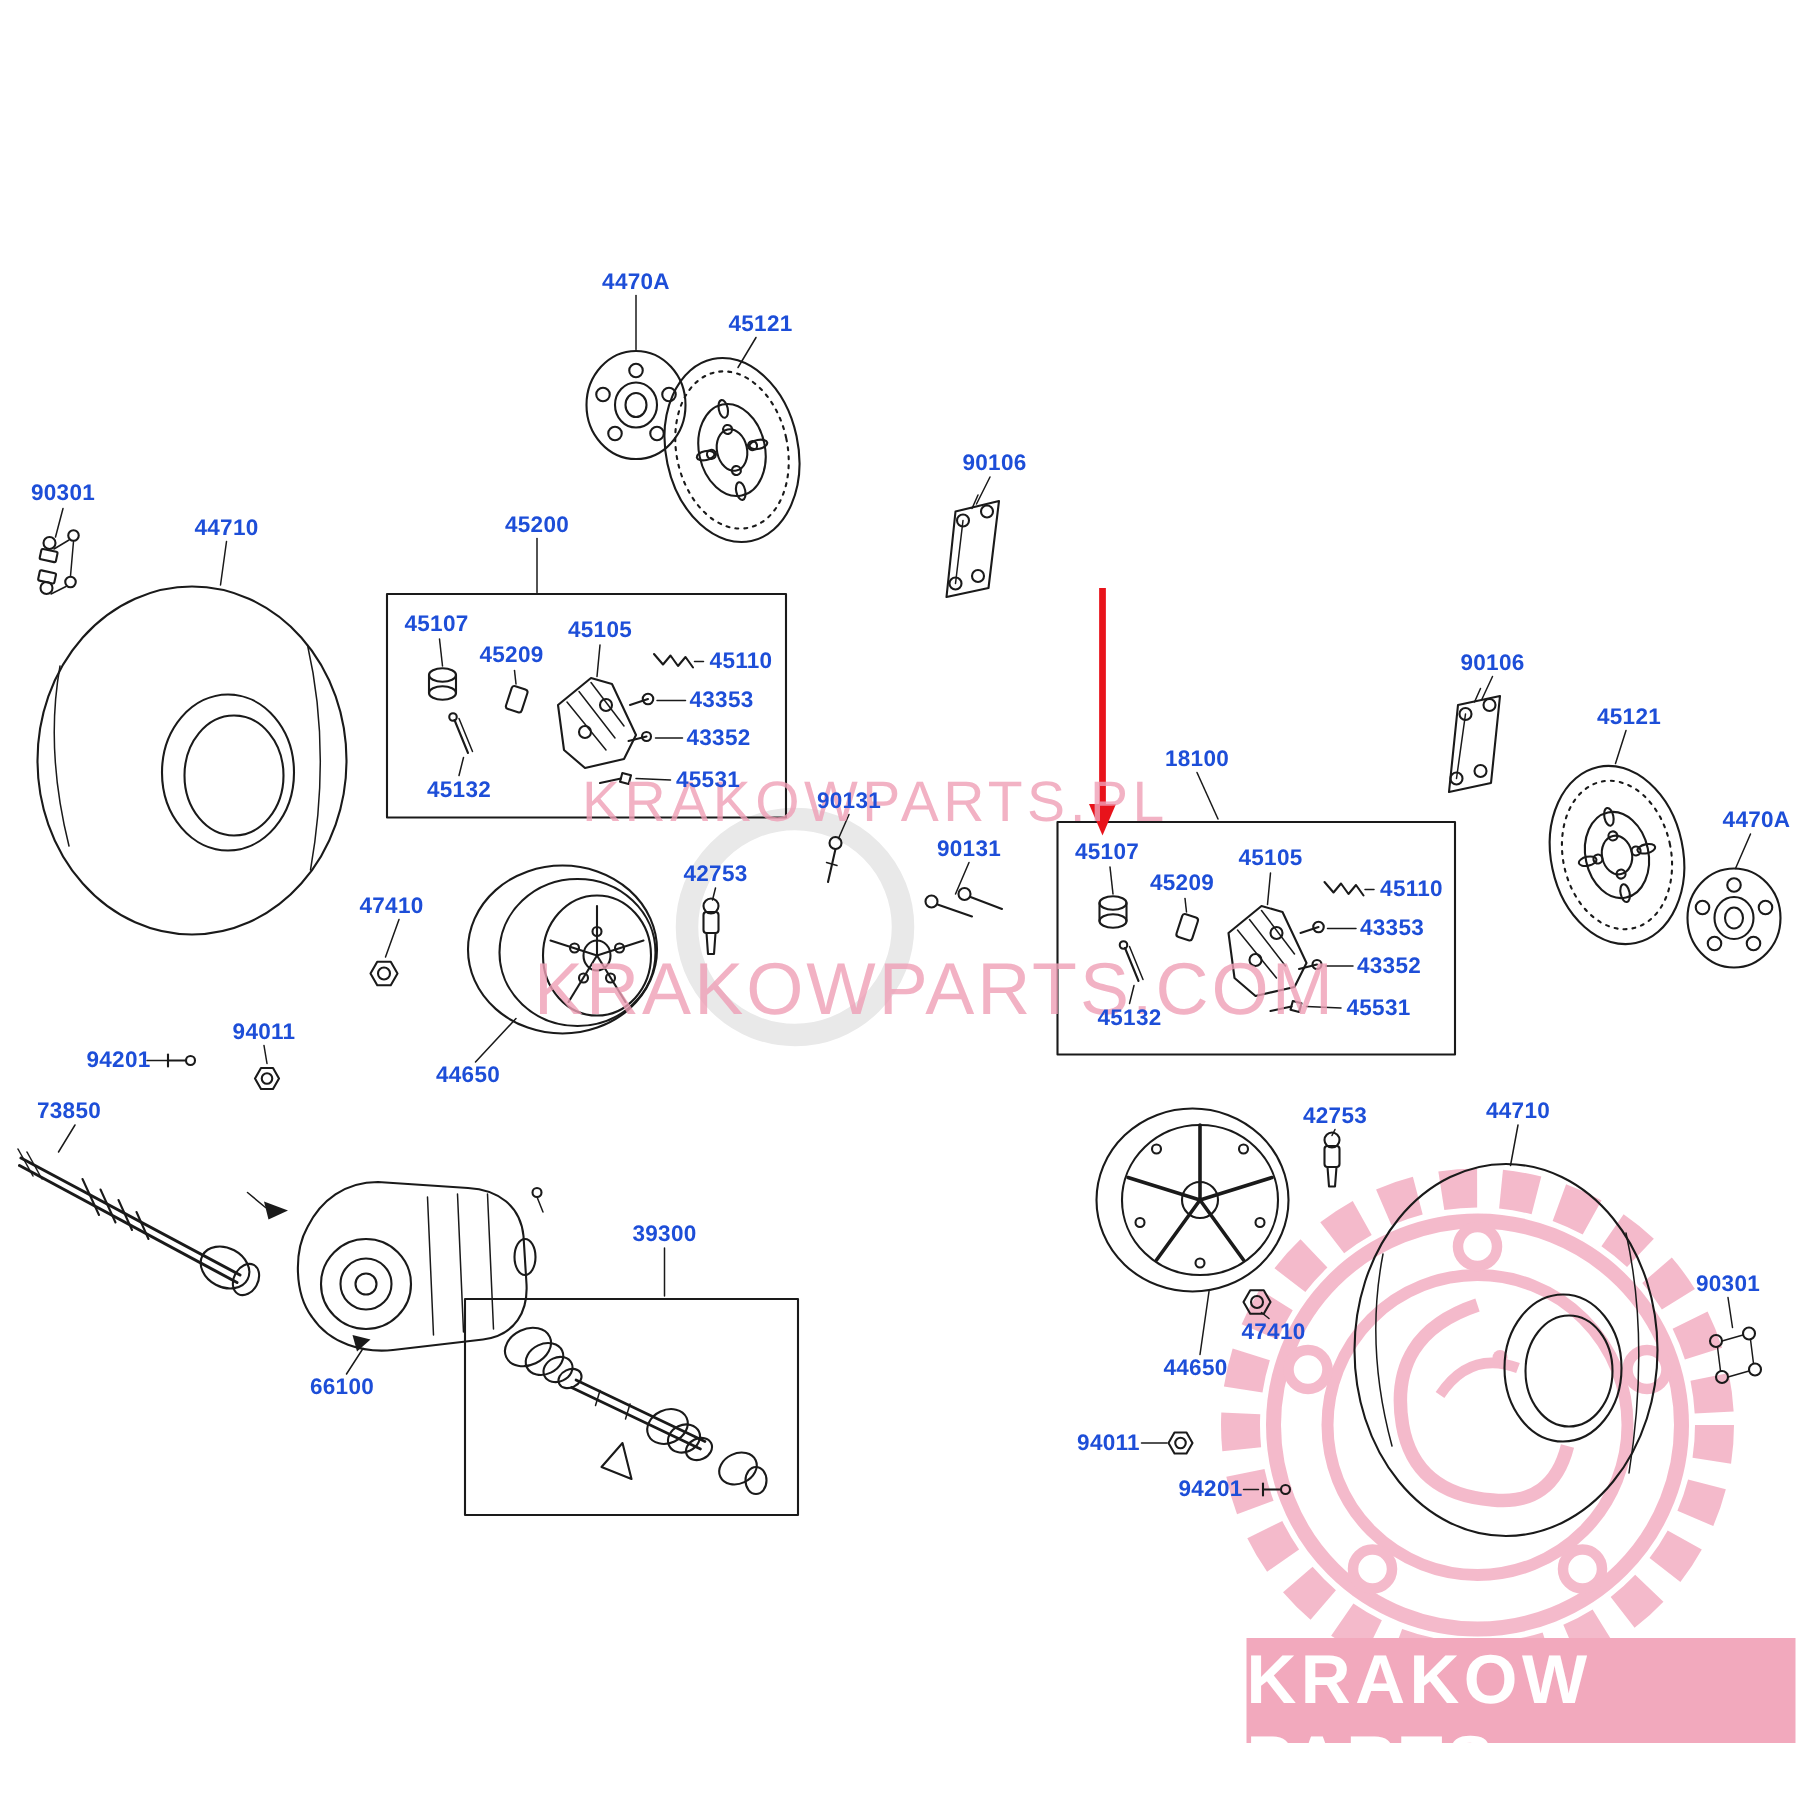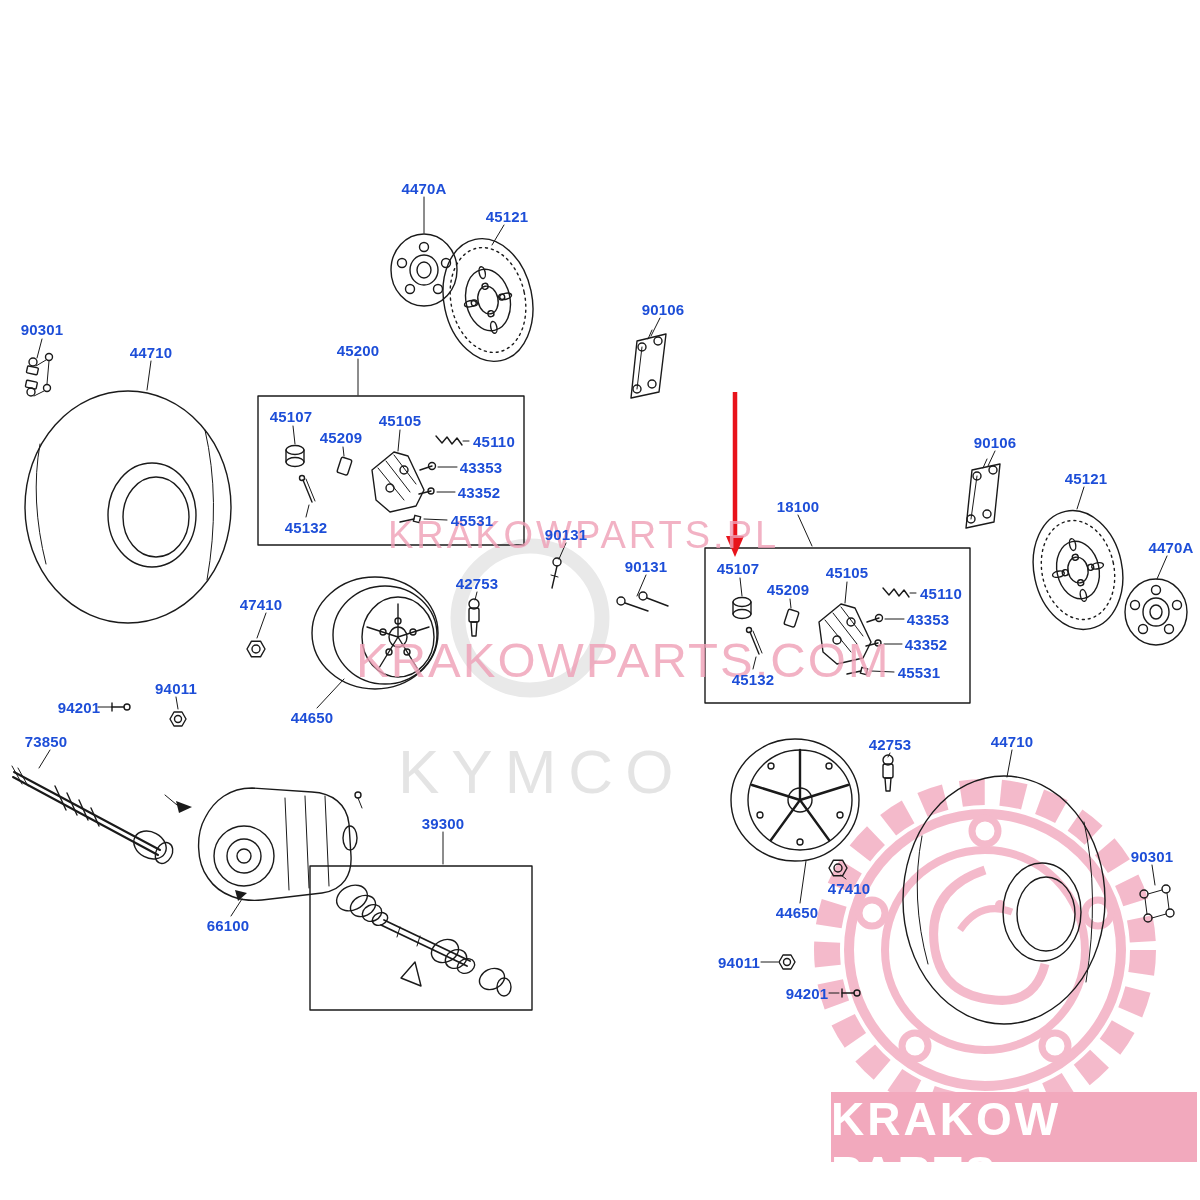--- a/index.html
+++ b/index.html
@@ -371,21 +371,20 @@
   <g class="ln">
     <line x1="842" y1="989" x2="842" y2="997"></line>
     <line x1="842" y1="993" x2="854" y2="993"></line>
     <circle cx="857" cy="993" r="3"></circle>
   </g>
 
 </svg>
 
 <div class="wm" id="wm-pl">KRAKOWPARTS.PL</div>
 <div class="wm" id="wm-com">KRAKOWPARTS.COM</div>
-<div class="wm" id="wm-kymco">KYMCO</div>
 <div id="logo-band">
   <span>KRAKOW PARTS</span>
 </div>
 
 <div class="lbl" style="left:42px;top:329px">90301</div>
 <div class="lbl" style="left:151px;top:352px">44710</div>
 <div class="lbl" style="left:424px;top:188px">4470A</div>
 <div class="lbl" style="left:507px;top:216px">45121</div>
 <div class="lbl" style="left:358px;top:350px">45200</div>
 <div class="lbl" style="left:663px;top:309px">90106</div>

